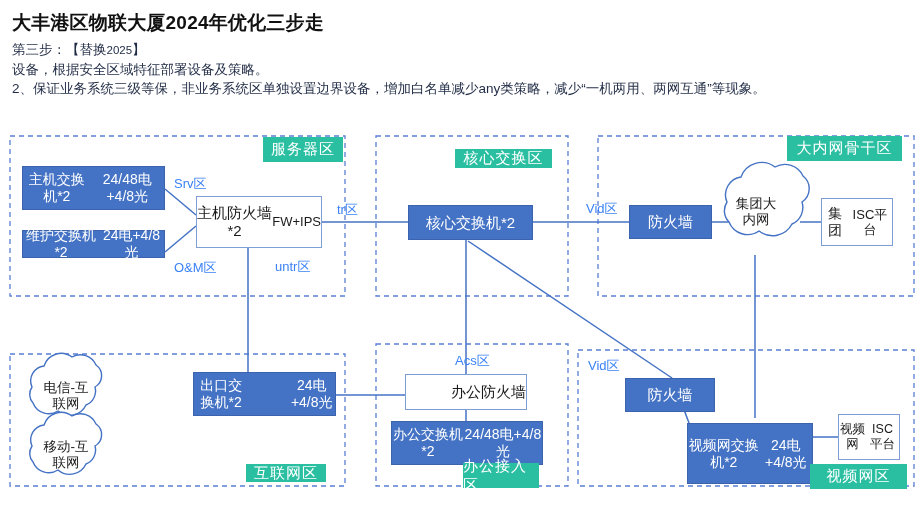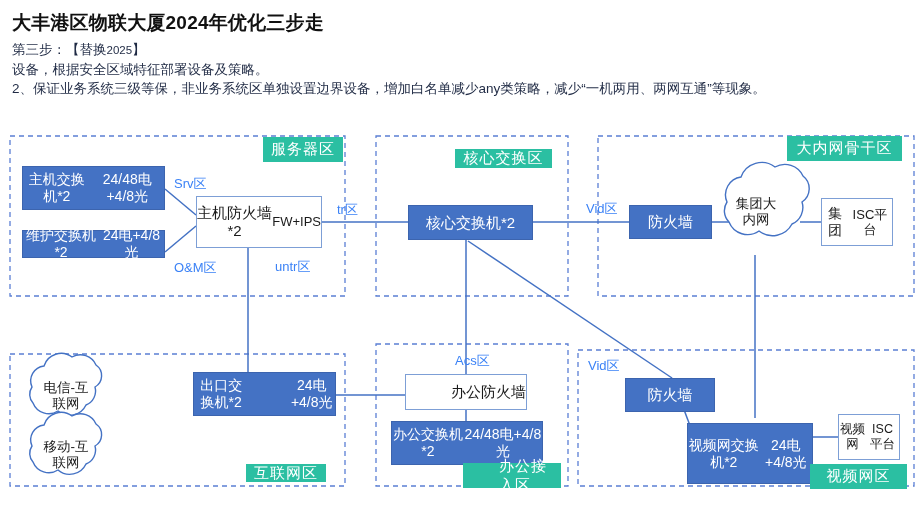--- a/index.html
+++ b/index.html
@@ -212,21 +212,21 @@
 </div>
 
 <div class="zonelabel" style="left:263px;top:137px;width:80px;height:25px;">服务器区</div>
 
 <div class="zonelabel" style="left:455px;top:149px;width:97px;height:19px;">核心交换区</div>
 
 <div class="zonelabel" style="left:787px;top:136px;width:115px;height:25px;">大内网骨干区</div>
 
 <div class="zonelabel" style="left:246px;top:464px;width:80px;height:18px;">互联网区</div>
 
-<div class="zonelabel" style="left:463px;top:463px;width:98px;height:25px;padding-left:36px;">办公接入区</div>
+<div class="zonelabel" style="left:463px;top:463px;width:76px;height:25px;">办公接入区</div>
 
 <div class="zonelabel" style="left:810px;top:464px;width:97px;height:25px;">视频网区</div>
 
 <div class="edgelabel" style="left:174px;top:175px;">Srv区</div>
 
 <div class="edgelabel" style="left:174px;top:259px;">O&amp;M区</div>
 
 <div class="edgelabel" style="left:337px;top:201px;">tr区</div>
 
 <div class="edgelabel" style="left:275px;top:258px;">untr区</div>

